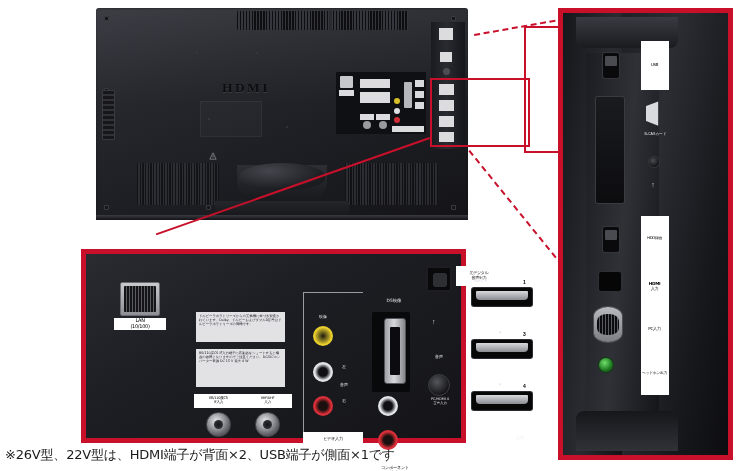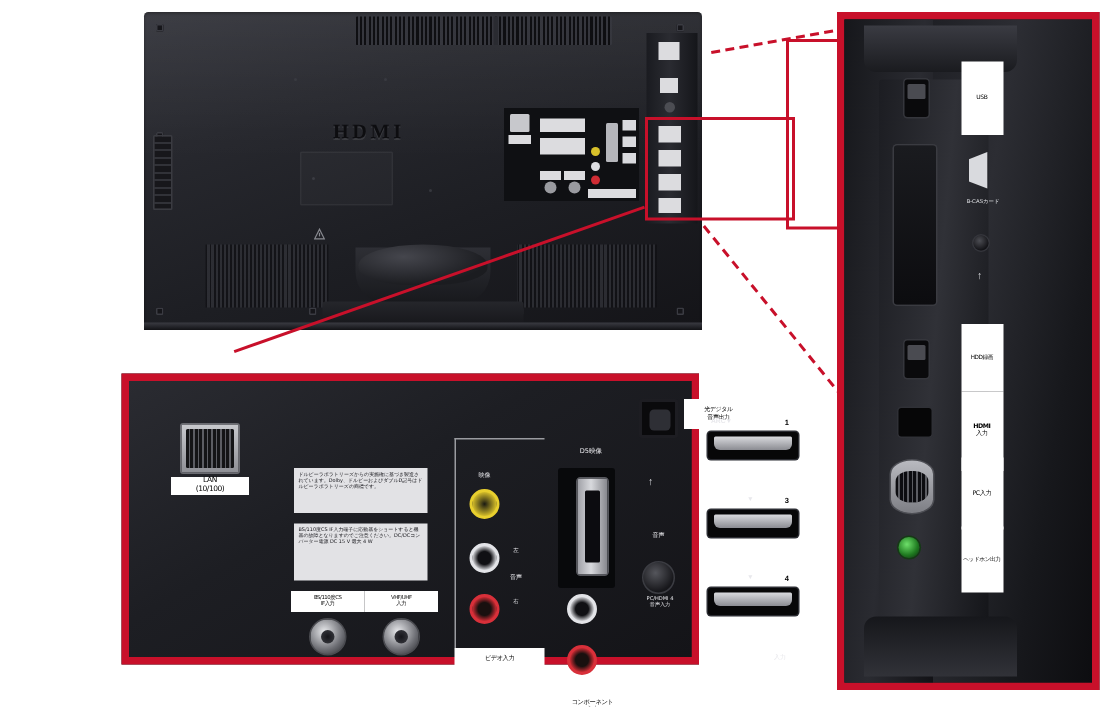--- a/index.html
+++ b/index.html
@@ -398,14 +398,15 @@
       <div class="abs side-port" id="vga-port" style="left:19%;top:66.5%;width:17%;height:8%;">
         <div id="vga-port-in"></div>
       </div>
       <div class="abs lbl wlbl" style="left:47%;top:66%;width:17%;height:11%;font-size:4.2px;">PC入力</div>
 
       <div class="abs side-port" id="phone-jack" style="left:22%;top:78%;"></div>
       <div class="abs lbl wlbl" style="left:47%;top:76.5%;width:17%;height:10%;font-size:3.8px;">ヘッドホン出力</div>
     </div>
   </div>
 
+  <div class="abs" id="caption">※26V型、22V型は、HDMI端子が背面×2、USB端子が側面×1です</div>
 
 </div>
 
 </body></html>

